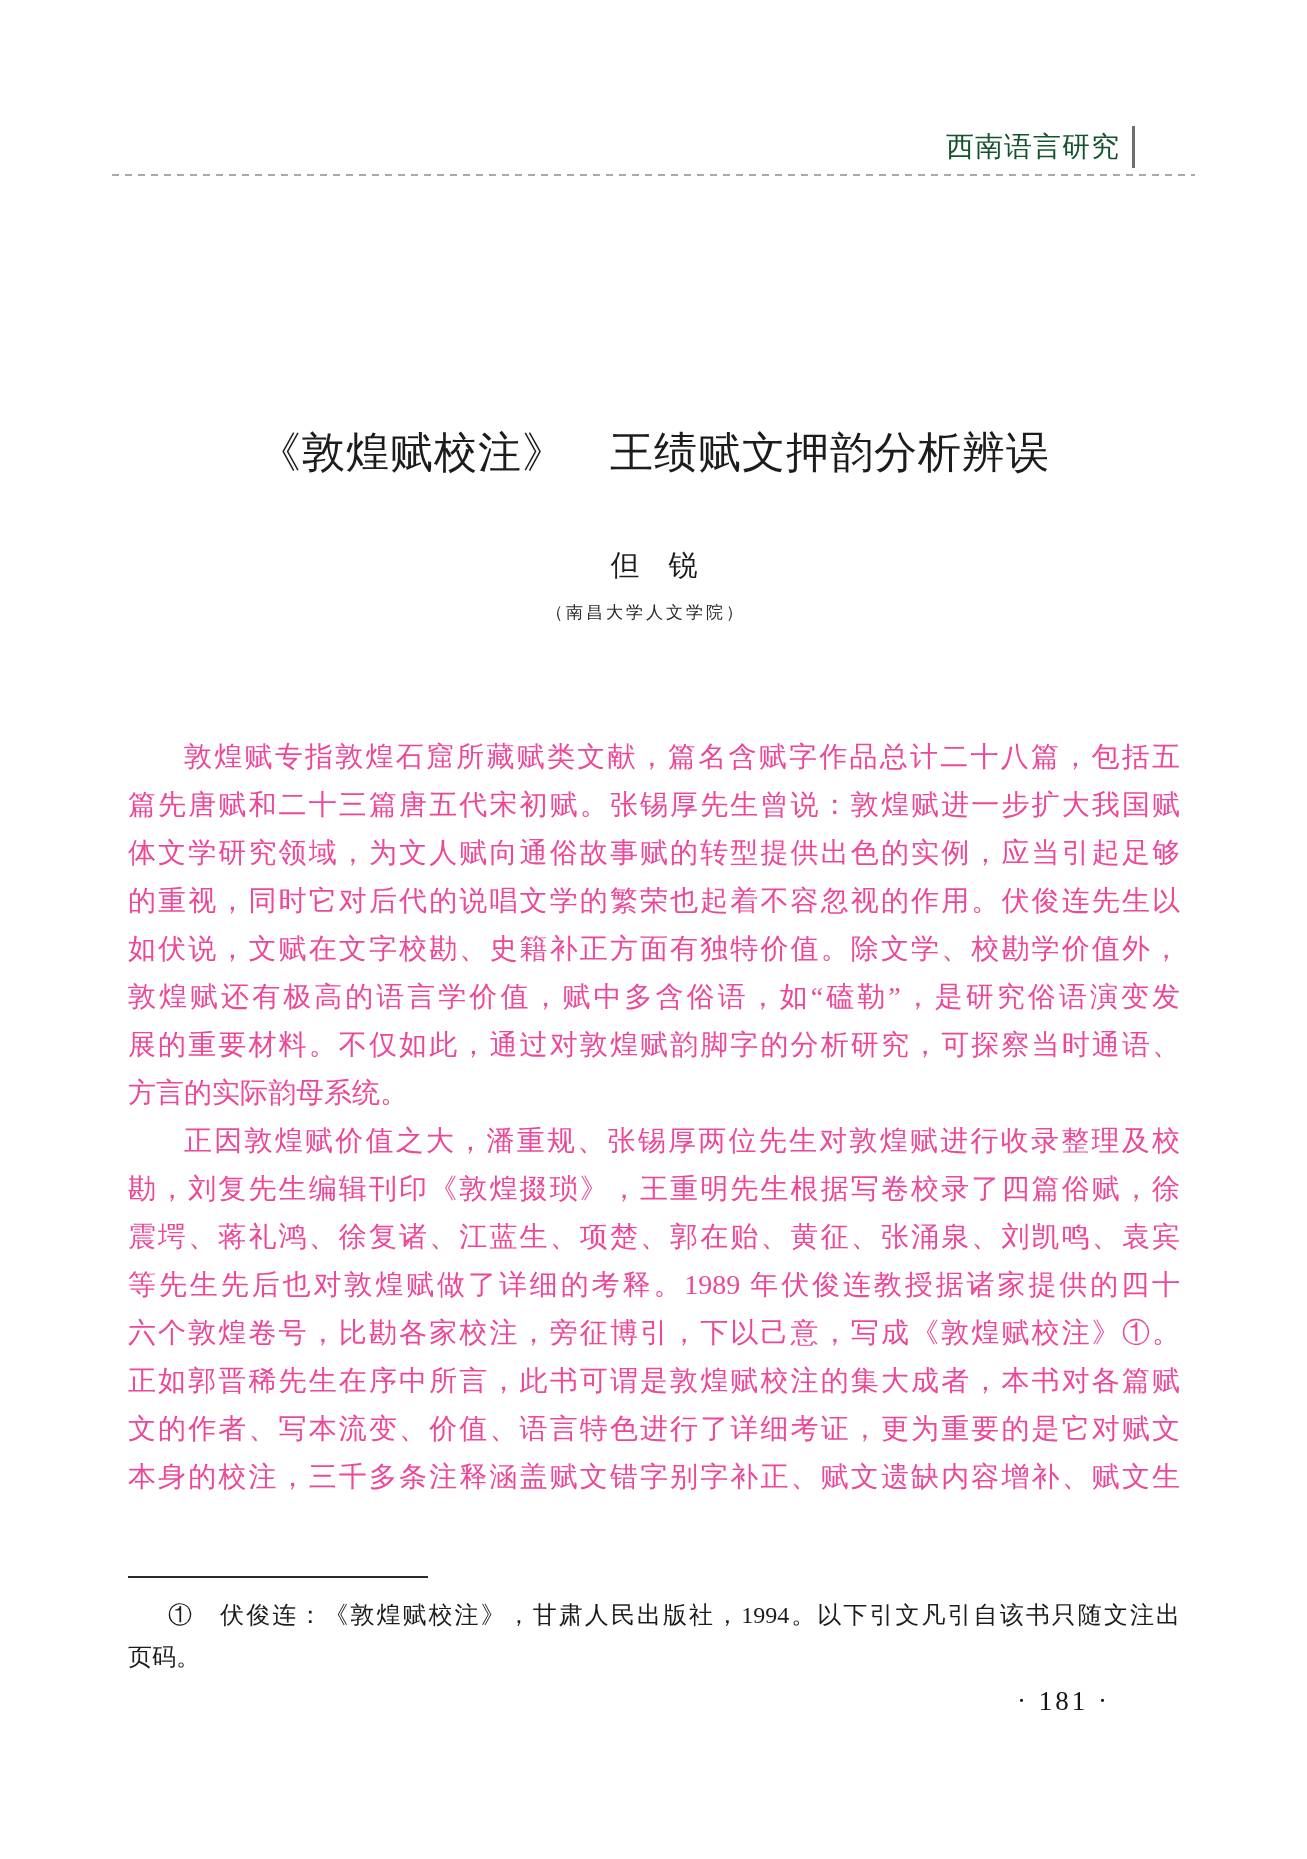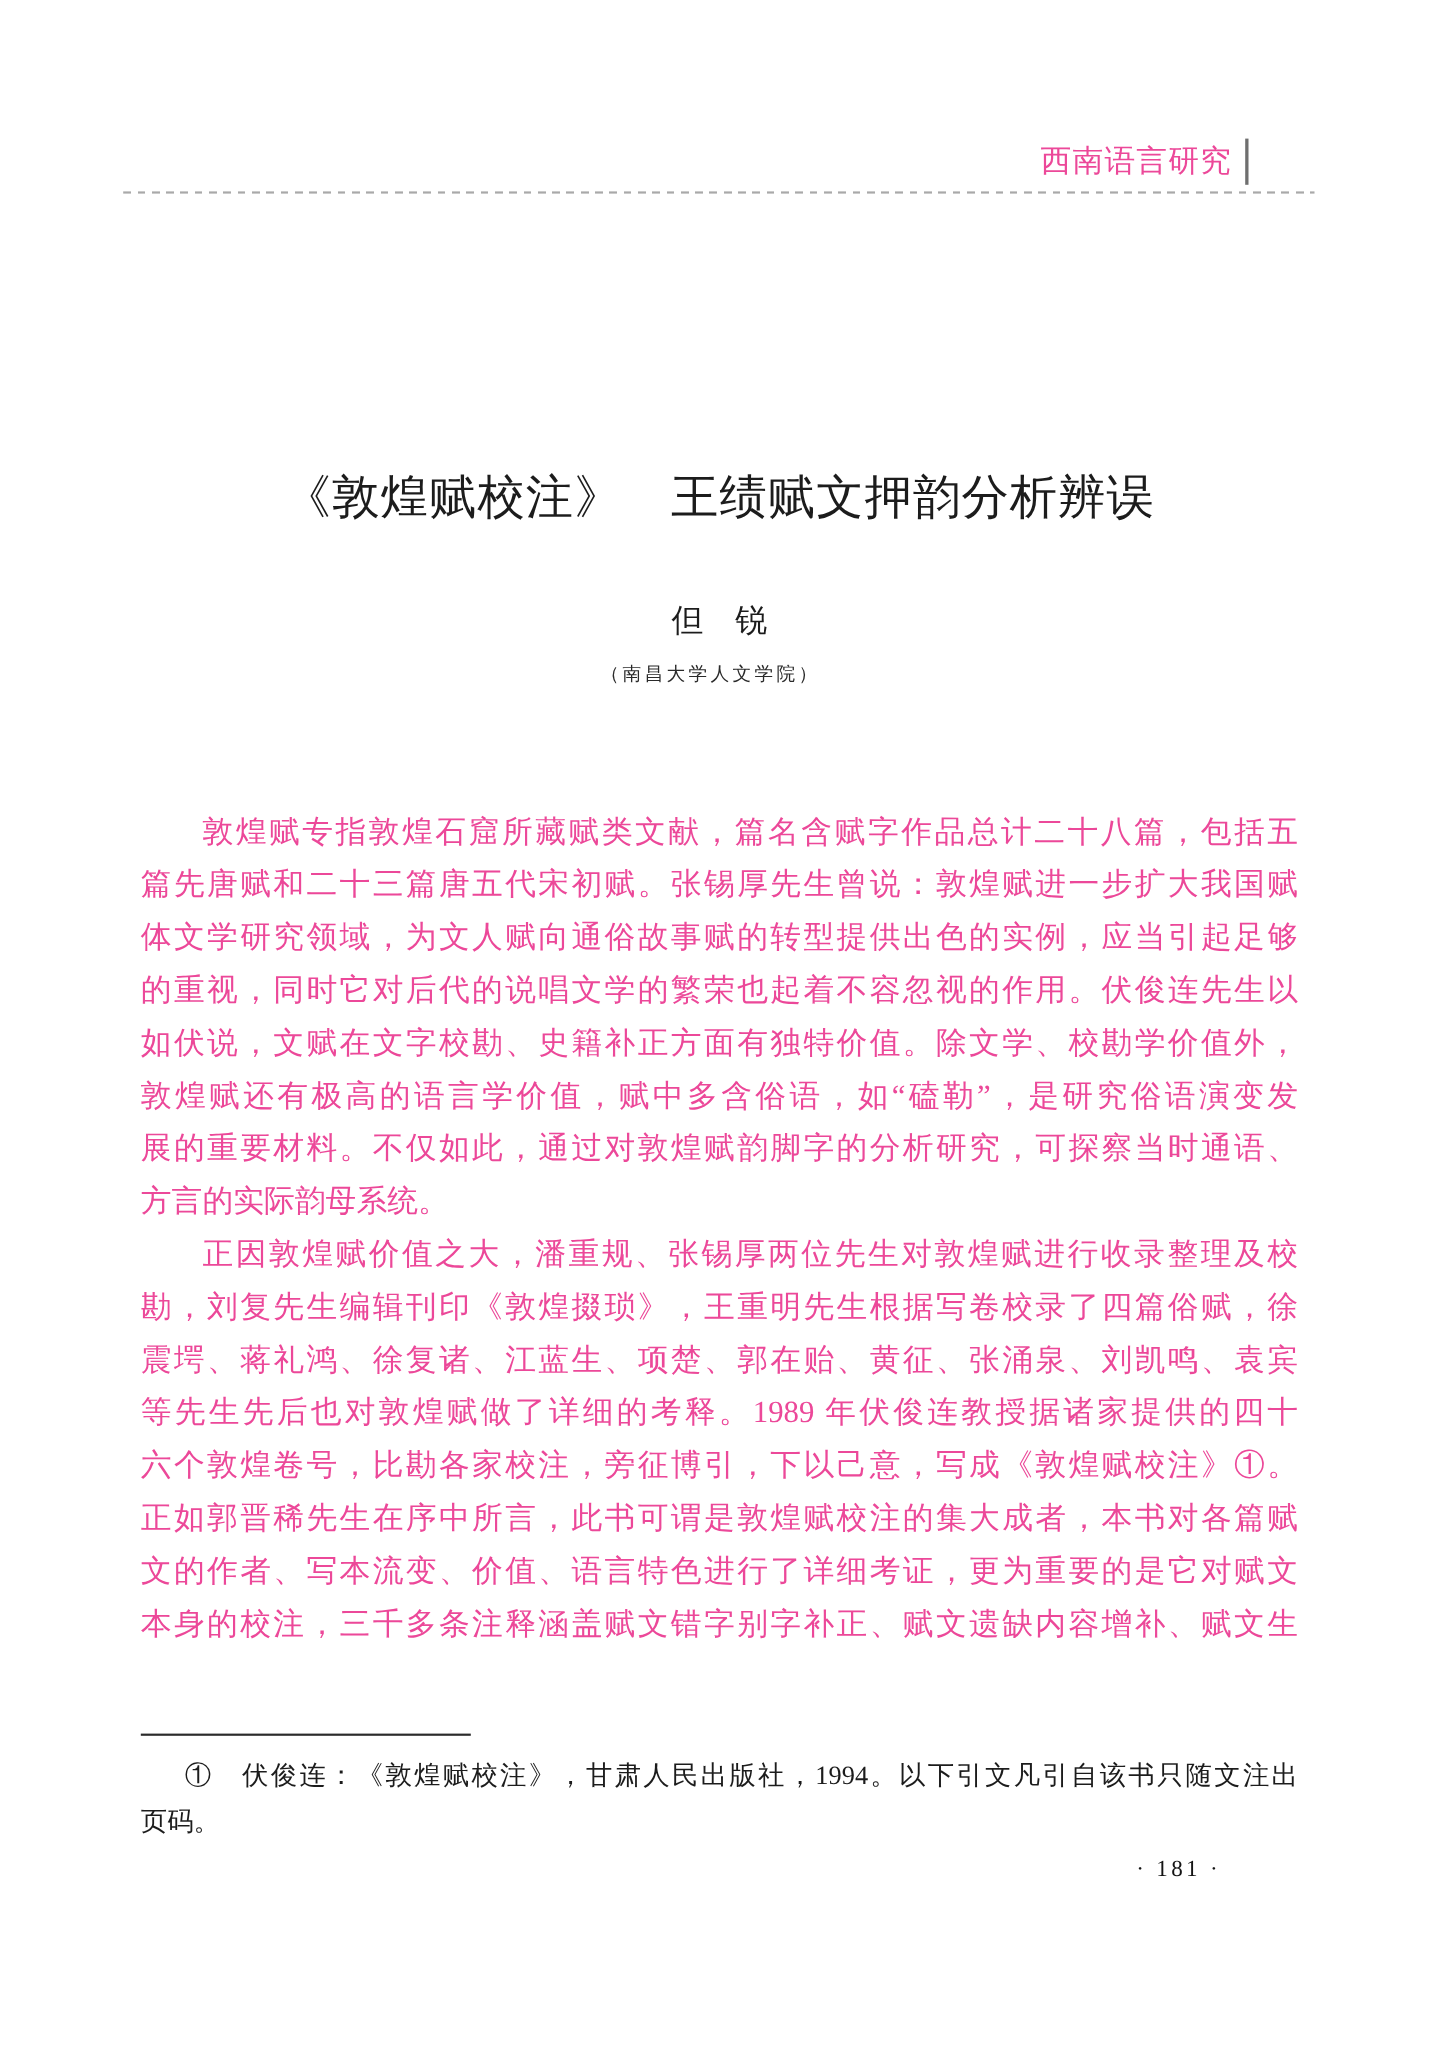--- a/index.html
+++ b/index.html
@@ -24,21 +24,21 @@
     left: 118px;
     right: 172px;
     display: flex;
     justify-content: flex-end;
     align-items: center;
   }
   .journal-title {
     font-size: 28px;
     line-height: 38px;
     letter-spacing: 1px;
-    color: #ec4899;
+    color: #14532d;
     white-space: nowrap;
   }
   .header-bar {
     width: 3px;
     height: 42px;
     background: #6f6f6f;
     margin-left: 12px;
   }
   .header-dash {
     position: absolute;
@@ -121,21 +121,21 @@
     color: #1c1c1c;
   }
   .fn-line.fn-first { text-indent: 40px; }
   .fn-line.fn-end { text-align-last: left; }
 
   
   .page-number {
     position: absolute;
     top: 1686px;
     right: 197px;
-    font-size: 21px;
+    font-size: 27px;
     letter-spacing: 3px;
     color: #141414;
   }
 </style>
 </head>
 <body>
 
 <div class="page">
 
   <div class="header-row">

